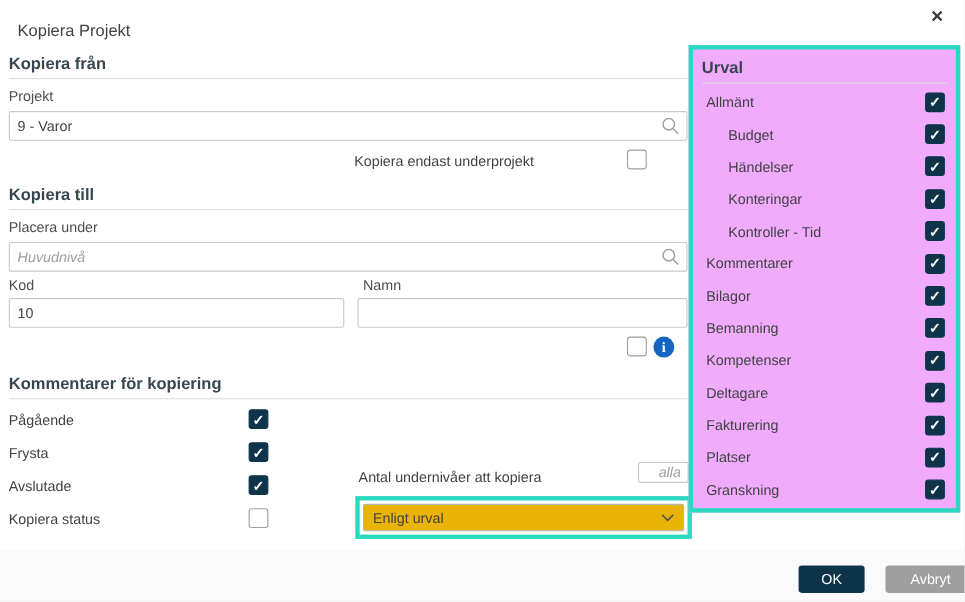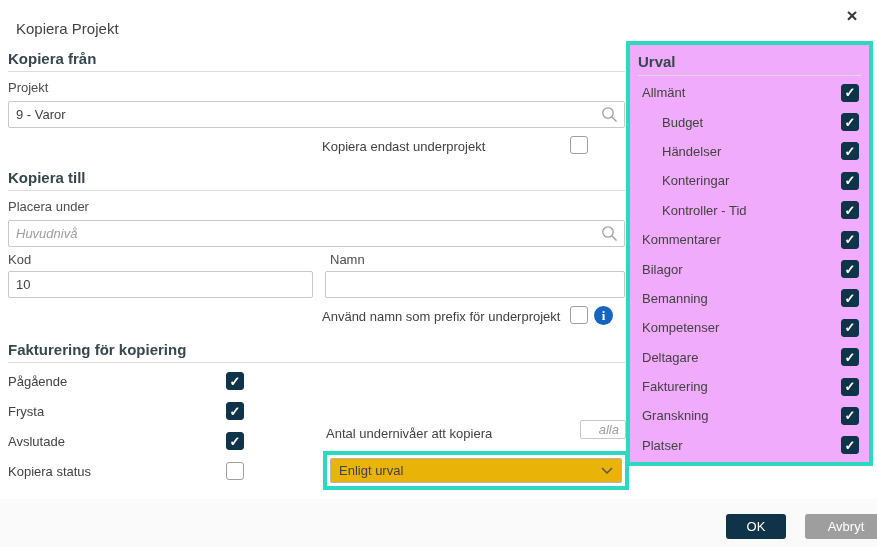--- a/index.html
+++ b/index.html
@@ -85,25 +85,24 @@
     <circle cx="7" cy="7" r="5.2" fill="none" stroke="#9e9e9e" stroke-width="1.3"></circle>
     <line x1="11" y1="11" x2="15.5" y2="15.5" stroke="#9e9e9e" stroke-width="1.3"></line>
   </svg>
 
   <div class="lbl" style="left:8px;top:252px;">Kod</div>
   <input class="txt-input" style="left: 8px; top: 271px; width: 305px;" value="10">
 
   <div class="lbl" style="left:330px;top:252px;">Namn</div>
   <input class="txt-input" style="left: 325px; top: 271px; width: 300px;" value="">
 
-  <div class="lbl dark-lbl" style="left:322px;top:309px;">Använd namn som prefix för underprojekt</div>
   <span class="cb abs" style="left:570px;top:306px;"></span>
   <span class="info">i</span>
 
-  <div class="sec-h" style="left:8px;top:341px;">Fakturering för kopiering</div>
+  <div class="sec-h" style="left:8px;top:341px;">Kommentarer för kopiering</div>
   <div class="divider" style="left:8px;top:362px;width:617px;"></div>
 
   <div class="status-list">
       <div class="status-row">
         <span class="row-lbl">Pågående</span>
         <span class="cb checked"></span>
       </div>
       <div class="status-row">
         <span class="row-lbl">Frysta</span>
         <span class="cb checked"></span>
@@ -172,25 +171,25 @@
         </div>
         <div class="urval-row">
           <span class="row-lbl">Deltagare</span>
           <span class="cb checked"></span>
         </div>
         <div class="urval-row">
           <span class="row-lbl">Fakturering</span>
           <span class="cb checked"></span>
         </div>
         <div class="urval-row">
-          <span class="row-lbl">Granskning</span>
+          <span class="row-lbl">Platser</span>
           <span class="cb checked"></span>
         </div>
         <div class="urval-row">
-          <span class="row-lbl">Platser</span>
+          <span class="row-lbl">Granskning</span>
           <span class="cb checked"></span>
         </div>
       </div>
   </div>
 
   <div class="footer">
     <button class="btn btn-ok">OK</button>
     <button class="btn btn-cancel">Avbryt</button>
   </div>
 

